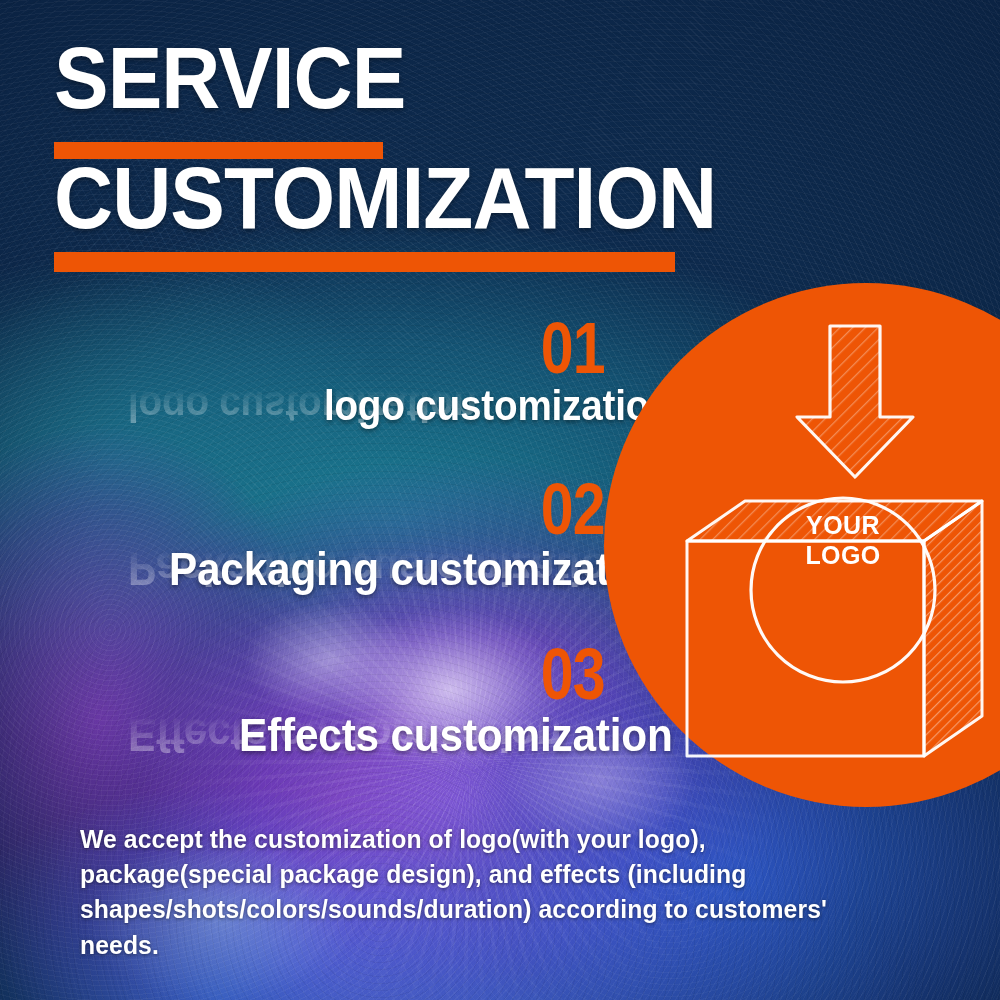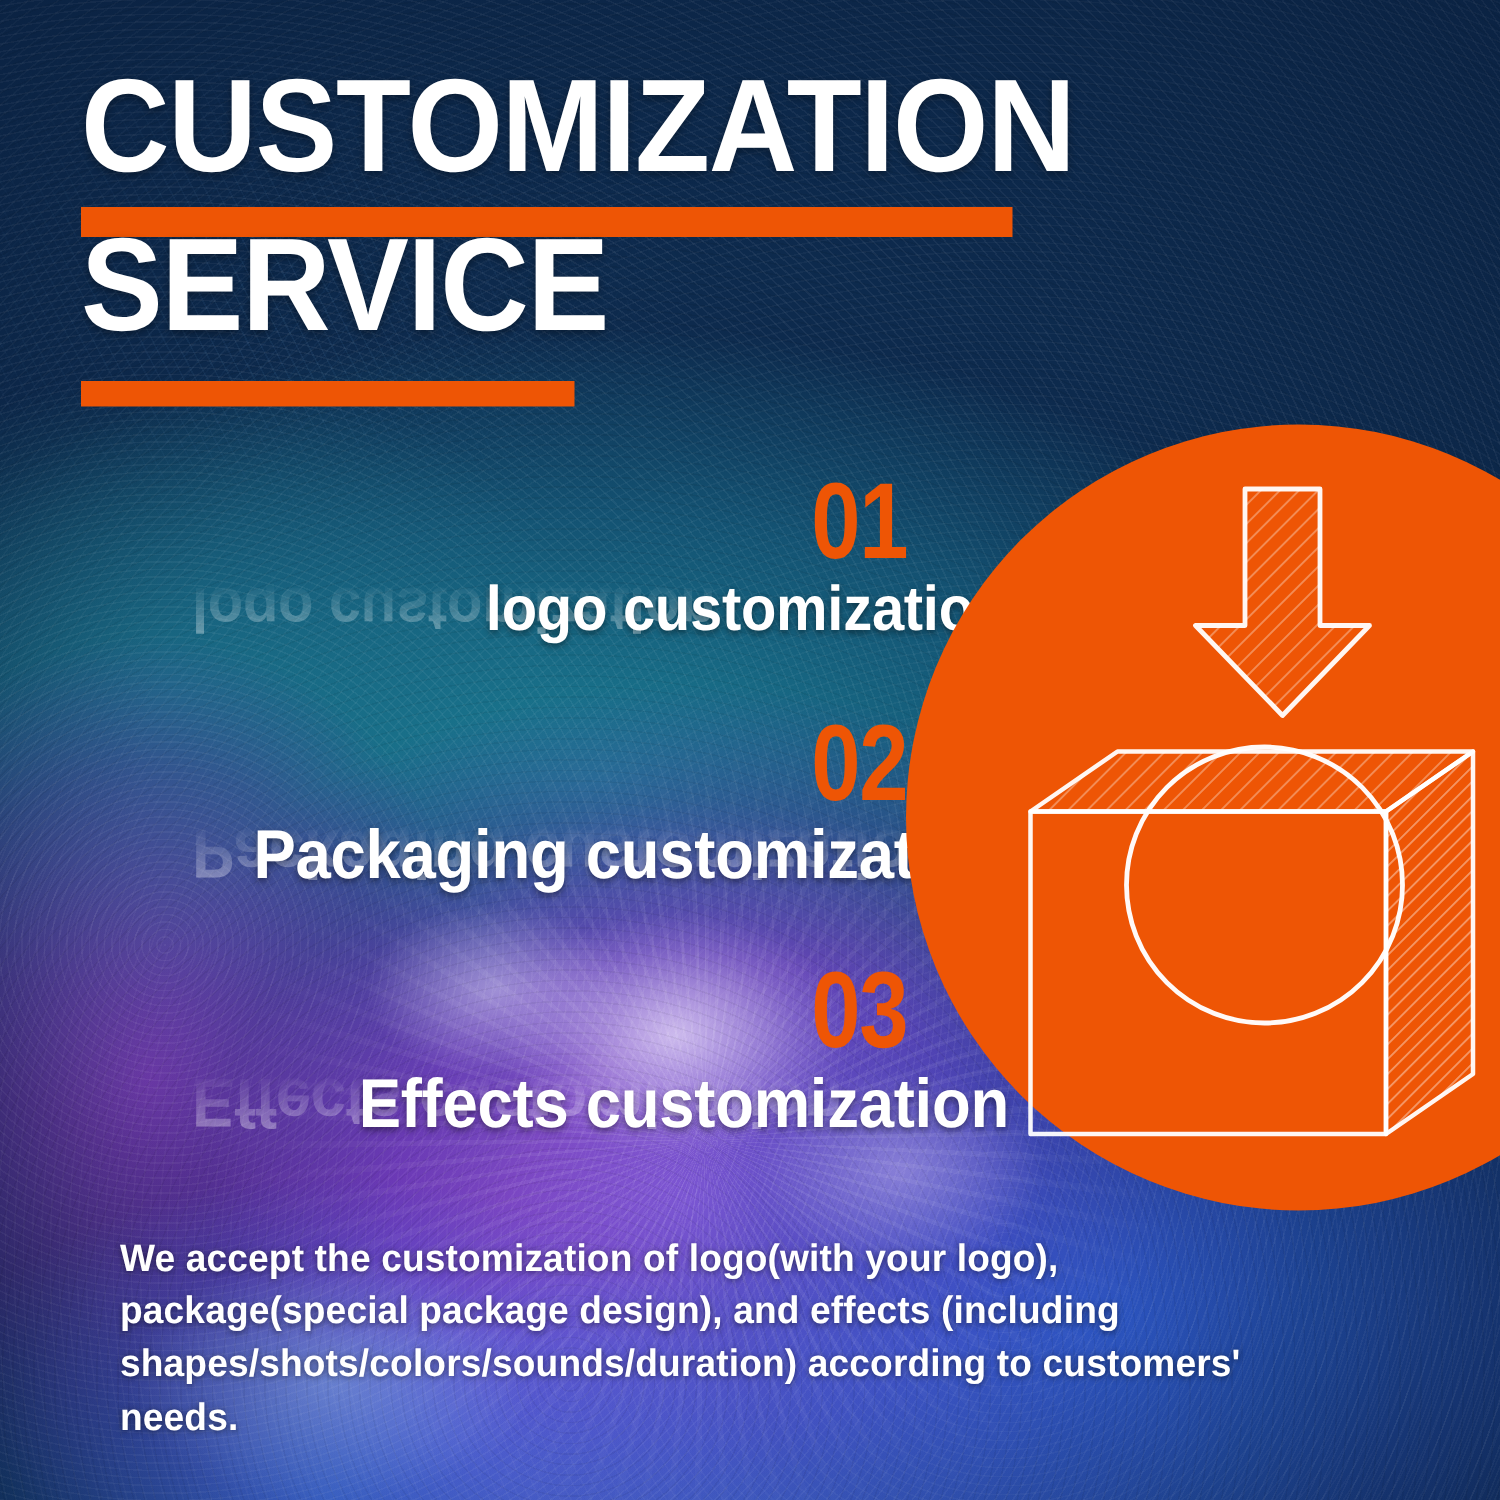--- a/index.html
+++ b/index.html
@@ -222,27 +222,27 @@
     <div class="bg-layer bg-purple"></div>
     <div class="bg-layer bg-blue"></div>
     <div class="bg-layer bg-puff"></div>
     <div class="bg-layer bg-rays"></div>
     <div class="bg-layer bg-wisp"></div>
     <div class="bg-layer bg-grain"></div>
     <div class="bg-layer bg-vig"></div>
   </div>
 
   <div class="headline">
+    <div class="hl-row r2">
+      <span class="hl-text l2">SERVICE</span>
+      <span class="hl-bar b2"></span>
+    </div>
     <div class="hl-row r1">
       <span class="hl-text">CUSTOMIZATION</span>
       <span class="hl-bar b1"></span>
-    </div>
-    <div class="hl-row r2">
-      <span class="hl-text l2">SERVICE</span>
-      <span class="hl-bar b2"></span>
     </div>
   </div>
 
   <div class="items">
 
     <div class="item i1">
       <span class="num">01</span>
       <div class="lbl-wrap">
         <span class="lbl">logo customization</span>
         <span class="lbl-reflect" aria-hidden="true">logo customization</span>
@@ -291,15 +291,19 @@
         <path d="M10 43 L68 3 L305 3 L247 43 Z" transform="translate(73,215)" fill="url(#hatch)" stroke="#ffffff" stroke-width="3" stroke-linejoin="round" stroke-opacity="0.95"></path>
 
         <path d="M247 43 L305 3 L305 218 L247 258 Z" transform="translate(73,215)" fill="url(#hatchDense)" stroke="#ffffff" stroke-width="3" stroke-linejoin="round" stroke-opacity="0.95"></path>
 
         <path d="M10 43 L247 43 L247 258 L10 258 Z" transform="translate(73,215)" fill="none" stroke="#ffffff" stroke-width="3" stroke-linejoin="round" stroke-opacity="0.95"></path>
       </g>
 
       <circle cx="239" cy="307" r="92" fill="none" stroke="#ffffff" stroke-width="3.2" stroke-opacity="0.97"></circle>
     </svg>
 
+    <div class="logo-text">
+      <span>YOUR</span><br>
+      <span>LOGO</span>
+    </div>
   </div>
 
 </div>
 
 </body></html>

